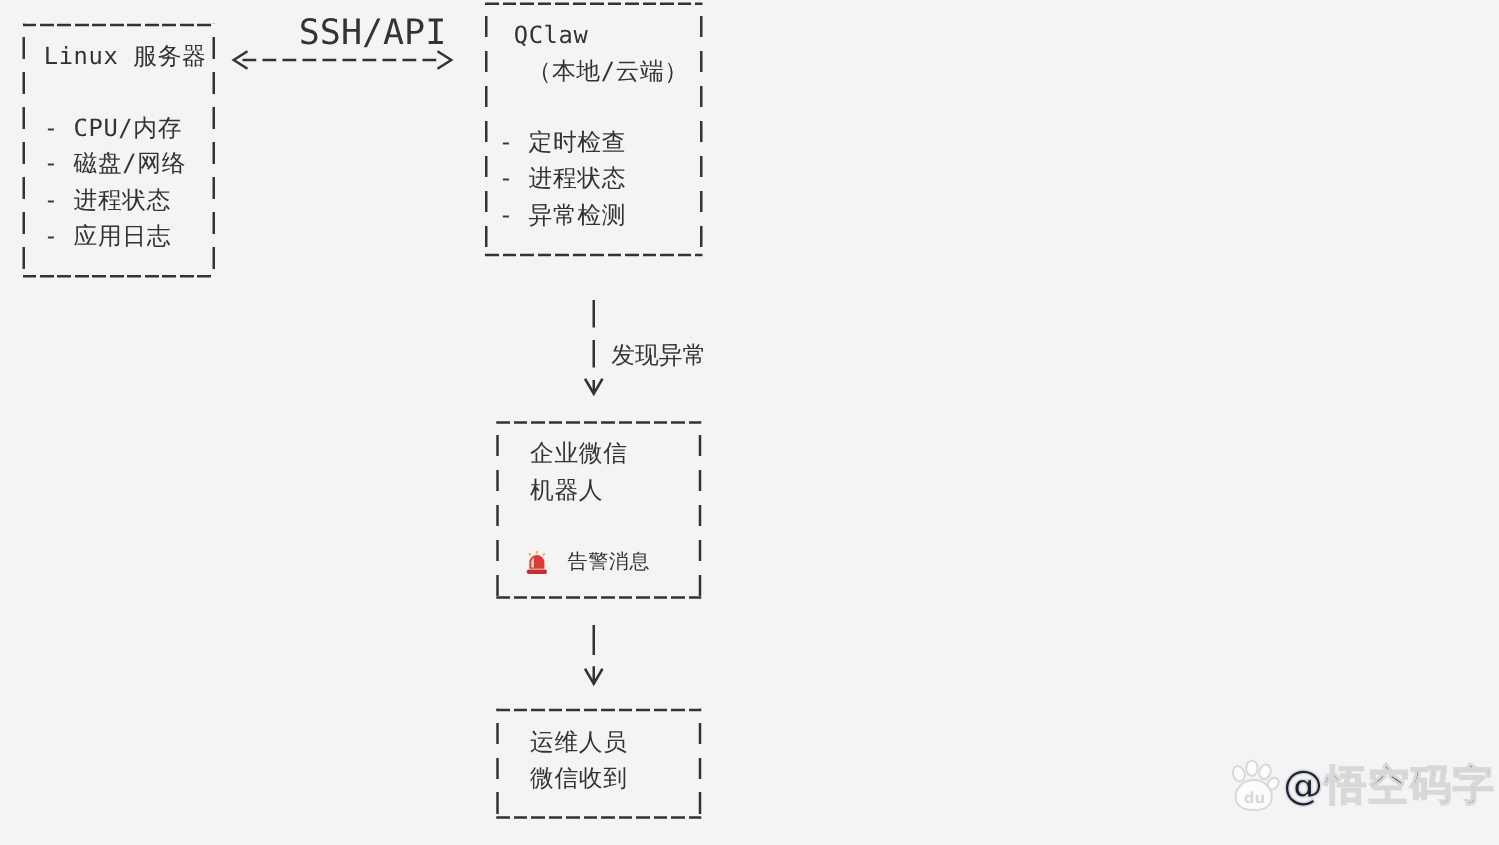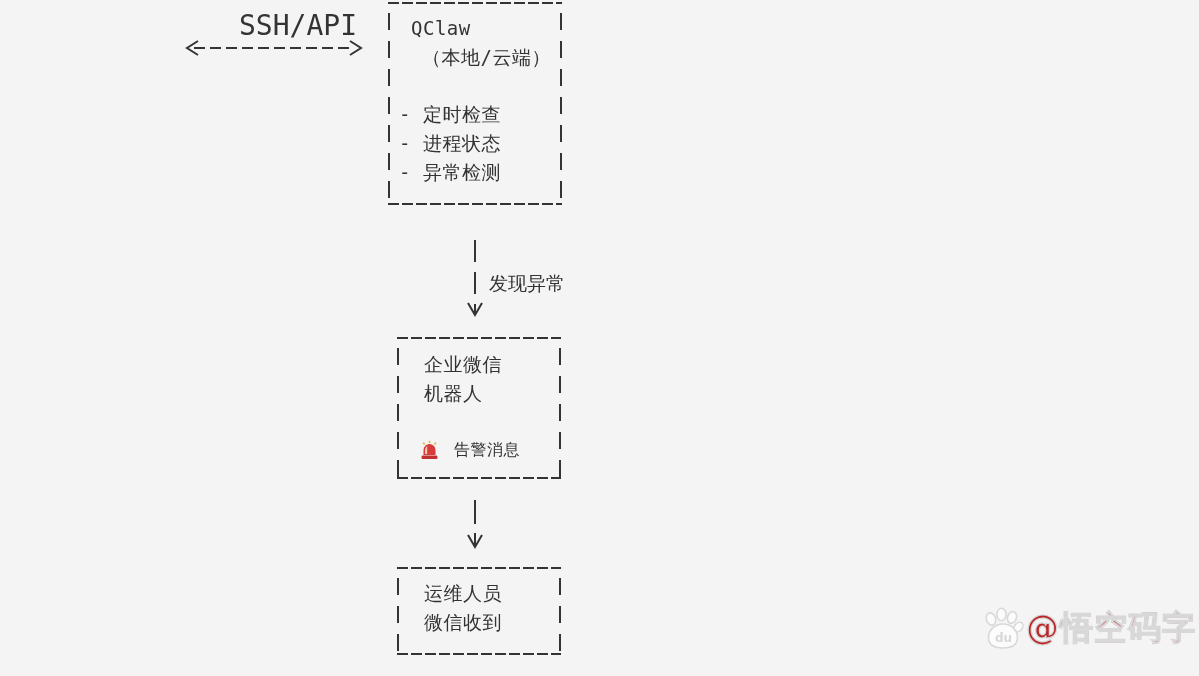--- a/index.html
+++ b/index.html
@@ -66,32 +66,42 @@
     top:606px;
     display:flex;
     align-items:flex-start;
     gap:2px;
     opacity:0.95;
   }
   .watermark .wm-text{
     font-family:"DejaVu Sans","Liberation Sans",sans-serif;
     font-size:33px;
     font-weight:700;
-    color:#b91c1c;
+    color:#0f172a;
     -webkit-text-stroke:1.2px #d7d7d7;
     text-shadow:0 0 1px #d2d2d2;
     letter-spacing:1px;
     white-space:nowrap;
   }
 </style>
 </head>
 <body>
 
 <div class="canvas">
 
+  <div class="abox" style="left:18px;top:19px;width:154px;height:203px;">
+    <div class="rows">
+      <div class="row pl-17">Linux 服务器</div>
+      <div class="row"></div>
+      <div class="row pl-17">- CPU/内存</div>
+      <div class="row pl-17">- 磁盘/网络</div>
+      <div class="row pl-17">- 进程状态</div>
+      <div class="row pl-17">- 应用日志</div>
+    </div>
+  </div>
 
   <div class="label" style="left:239px;top:9px;">SSH/API</div>
 
   <svg class="conn" style="left:182px;top:37px;" width="184" height="22" viewBox="0 0 184 22">
     <line x1="12" y1="11" x2="172" y2="11" stroke="#333333" stroke-width="2" stroke-dasharray="11 5"></line>
     <polyline points="16,4 5,11 16,18" fill="none" stroke="#333333" stroke-width="2"></polyline>
     <polyline points="168,4 179,11 168,18" fill="none" stroke="#333333" stroke-width="2"></polyline>
   </svg>
 
   <div class="abox" style="left:388px;top:2px;width:174px;height:203px;">
@@ -104,21 +114,21 @@
       <div class="row pl-11">- 异常检测</div>
     </div>
   </div>
 
   <svg class="conn" style="left:464px;top:226px;" width="22" height="96" viewBox="0 0 22 96">
     <line x1="11" y1="14" x2="11" y2="88" stroke="#333333" stroke-width="2" stroke-dasharray="22 10"></line>
     <polyline points="4,77 11,89 18,77" fill="none" stroke="#333333" stroke-width="2"></polyline>
   </svg>
   <div class="label cjk" style="left:489px;top:271px;">发现异常</div>
 
-  <div class="abox" style="left:397px;top:337px;width:164px;height:142px;">
+  <div class="abox" style="left:397px;top:337px;width:164px;height:142px;font-family:Liberation Mono, monospace;">
     <div class="rows" style="padding-top:13px;">
       <div class="row pl-27">企业微信</div>
       <div class="row pl-27">机器人</div>
       <div class="row"></div>
       <div class="row alert-row">
         <svg width="21" height="21" viewBox="0 0 21 21">
           <line x1="10.5" y1="0.8" x2="10.5" y2="3" stroke="#f0b63a" stroke-width="1.6"></line>
           <line x1="4.2" y1="2.6" x2="5.6" y2="4.4" stroke="#f0b63a" stroke-width="1.6"></line>
           <line x1="16.8" y1="2.6" x2="15.4" y2="4.4" stroke="#f0b63a" stroke-width="1.6"></line>
           <path d="M10.5,4 a6,6 0 0 1 6,6 v5 h-12 v-5 a6,6 0 0 1 6,-6 z" fill="#d93a3a"></path>

